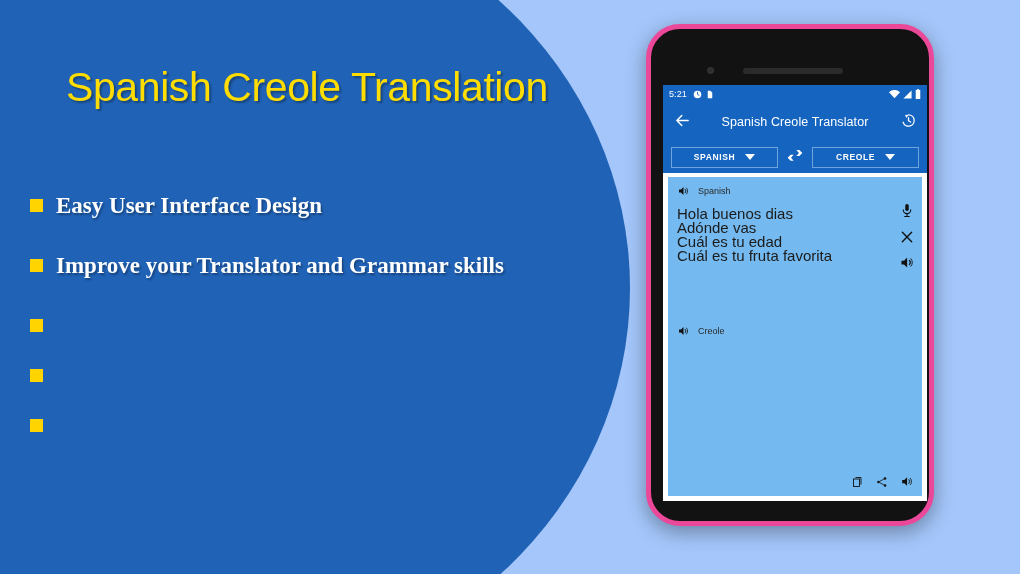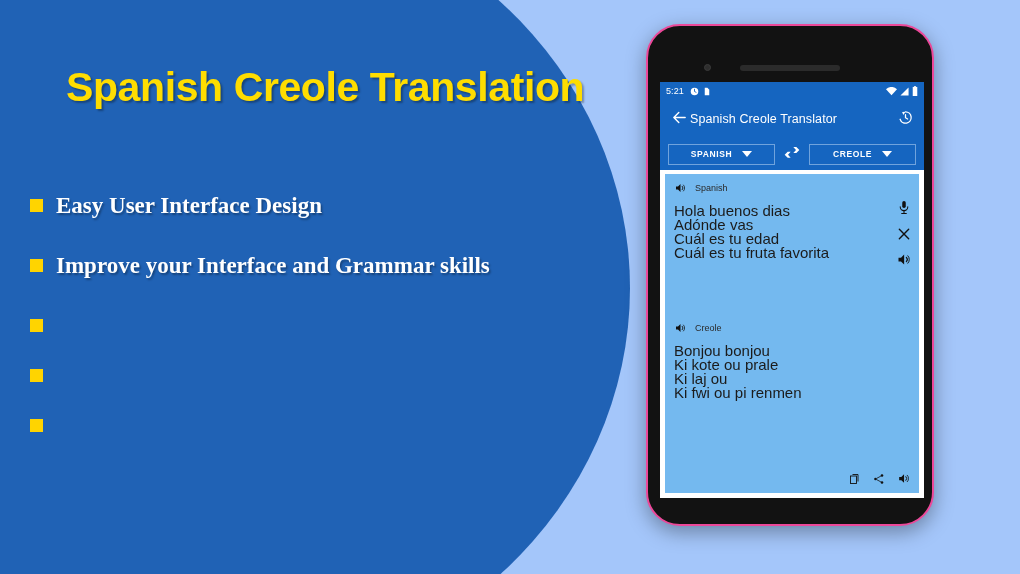--- a/index.html
+++ b/index.html
@@ -30,21 +30,21 @@
   }
 
   
   #promo-title {
     position: absolute;
     left: 66px;
     top: 64px;
     width: 560px;
     color: #ffdd00;
     font-size: 41px;
-    font-weight: bold;
+    font-weight: normal;
     letter-spacing: -0.4px;
     text-shadow: 2px 2px 2px rgba(0,0,0,0.30);
     white-space: nowrap;
   }
 
   #promo-features {
     position: absolute;
     left: 30px;
     top: 190px;
     width: 610px;
@@ -76,21 +76,21 @@
   
   #phone {
     position: absolute;
     left: 646px;
     top: 24px;
     width: 288px;
     height: 502px;
     background: #121212;
     border-radius: 34px;
     box-shadow: 0 6px 20px rgba(0,0,0,0.35);
-    border: 2px solid #ec4899;
+    border: 5px solid #ec4899;
   }
   #phone-camera {
     position: absolute;
     left: 56px;
     top: 38px;
     width: 7px;
     height: 7px;
     border-radius: 50%;
     background: #2e2e2e;
     border: 1px solid #3c3c3c;
@@ -146,21 +146,21 @@
   #app-bar {
     background: #1565c0;
     height: 38px;
     flex: 0 0 38px;
     display: flex;
     align-items: center;
     padding: 0 8px;
   }
   #app-bar-title {
     flex: 1;
-    text-align: left;
+    text-align: center;
     color: #ffffff;
     font-size: 12.5px;
     font-weight: normal;
     letter-spacing: 0.1px;
   }
   .appbar-icon-btn {
     width: 22px;
     height: 22px;
     display: flex;
     align-items: center;
@@ -285,21 +285,21 @@
 
 <h1 id="promo-title">Spanish Creole Translation</h1>
 
 <ul id="promo-features">
   <li class="feature-row">
     <span class="feature-bullet"></span>
     <span class="feature-text">Easy User Interface Design</span>
   </li>
   <li class="feature-row">
     <span class="feature-bullet"></span>
-    <span class="feature-text">Improve your Interface and Grammar skills</span>
+    <span class="feature-text">Improve your Translator and Grammar skills</span>
   </li>
   <li class="feature-row">
     <span class="feature-bullet"></span>
   </li>
   <li class="feature-row">
     <span class="feature-bullet"></span>
   </li>
   <li class="feature-row">
     <span class="feature-bullet"></span>
   </li>
@@ -431,24 +431,20 @@
         <div class="card-lang-row">
           <span class="action-icon">
             <svg width="12" height="12" viewBox="0 0 24 24">
                 <path d="M4 9v6h4l5 5V4L8 9z" fill="#111"></path>
                 <path d="M16.5 8.5a5 5 0 0 1 0 7" stroke="#111" stroke-width="1.8" fill="none" stroke-linecap="round"></path>
                 <path d="M19 6a8.5 8.5 0 0 1 0 12" stroke="#111" stroke-width="1.5" fill="none" stroke-linecap="round"></path>
               </svg>
           </span>
           <span class="card-lang-label">Creole</span>
         </div>
-        <div class="card-text">Bonjou bonjou
-Ki kote ou prale
-Ki laj ou
-Ki fwi ou pi renmen</div>
         <div id="result-actions">
           <span class="action-icon">
             <svg width="12" height="12" viewBox="0 0 24 24">
                 <rect x="3" y="6" width="12" height="15" stroke="#111" stroke-width="1.8" fill="none"></rect>
                 <path d="M7 3h11v14" stroke="#111" stroke-width="1.8" fill="none"></path>
               </svg>
           </span>
           <span class="action-icon">
             <svg width="12" height="12" viewBox="0 0 24 24">
                 <circle cx="18" cy="5" r="2.6" fill="#111"></circle>

